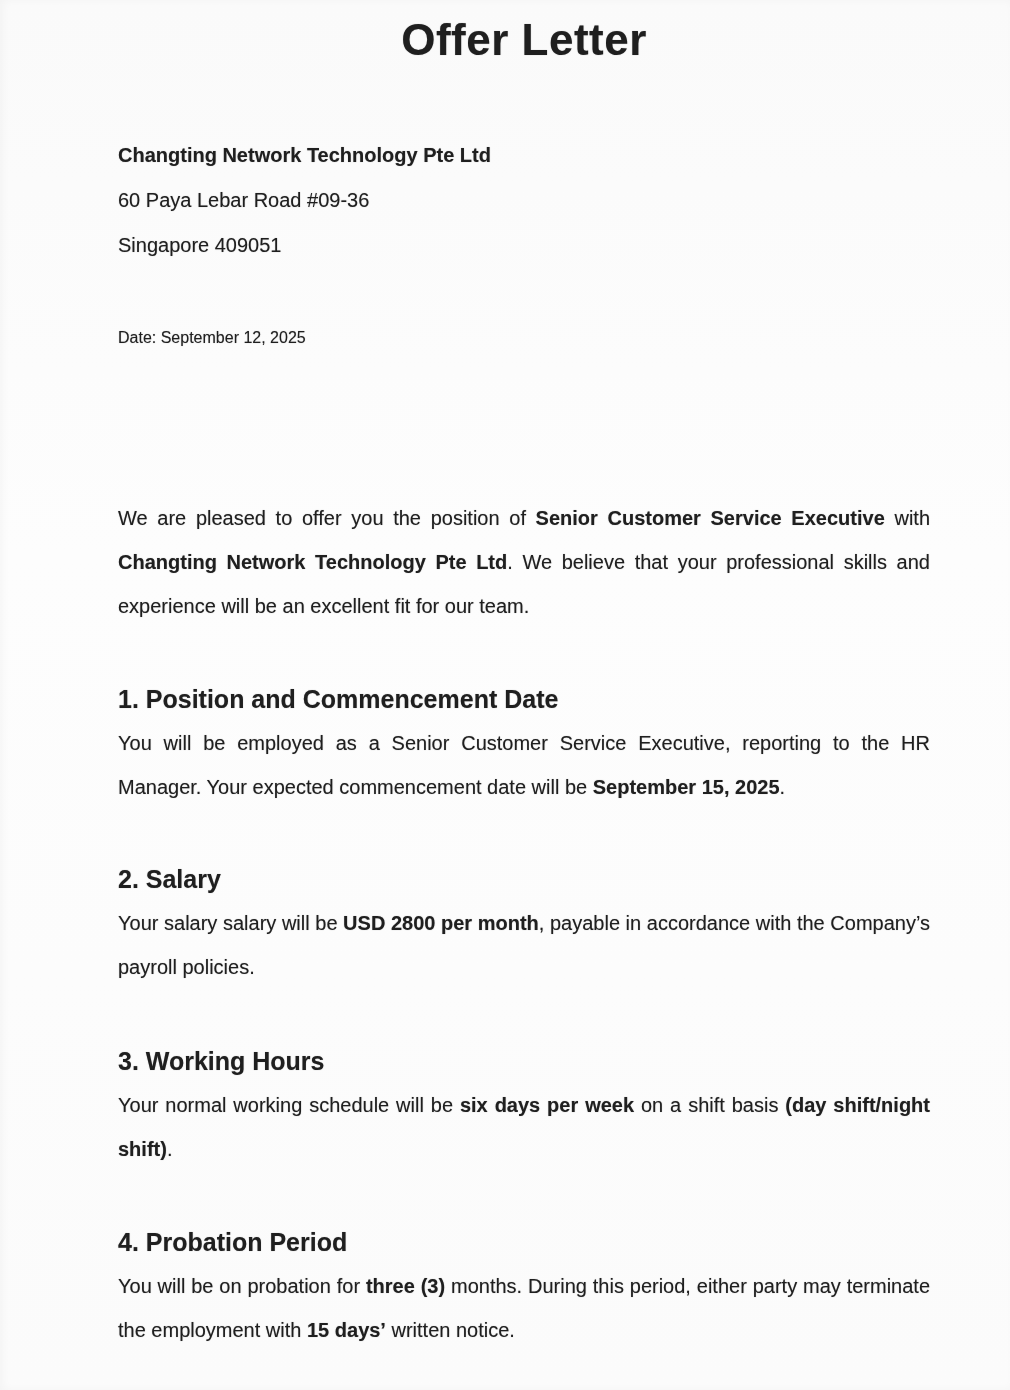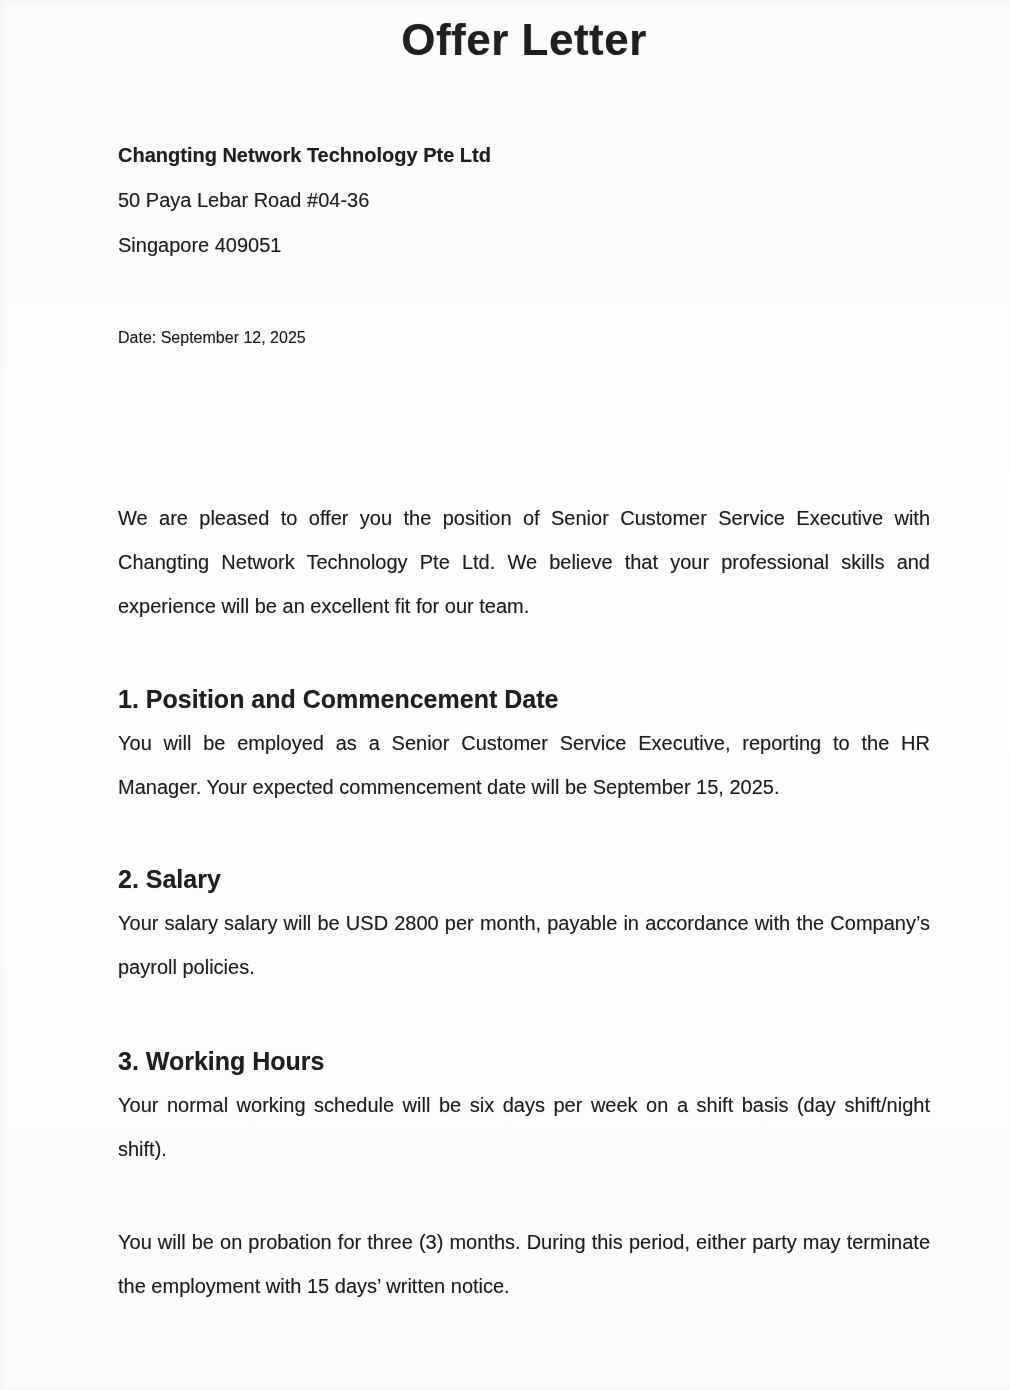--- a/index.html
+++ b/index.html
@@ -57,32 +57,32 @@
   .intro { margin-top: 136px; }
   .section { margin-top: 49px; }
   .section.s2 { margin-top: 48px; }
   .section.s3 { margin-top: 50px; }
   .heading {
     margin: 0;
     font-size: 25px;
     line-height: 44px;
     font-weight: 700;
   }
-  b { font-weight: 400; margin-top: 44px; }
+  b { font-weight: 700; margin-top: 44px; }
 </style>
 </head>
 <body>
 
 <div class="page">
 
   <h1 class="title">Offer Letter</h1>
 
   <div class="address-block">
     <p class="addr company">Changting Network Technology Pte Ltd</p>
-    <p class="addr">50 Paya Lebar Road #04-36</p>
+    <p class="addr">60 Paya Lebar Road #09-36</p>
     <p class="addr">Singapore 409051</p>
   </div>
 
   <p class="date-line">Date: September 12, 2025</p>
 
   <p class="para intro"><span>We are pleased to offer you the position of </span><b>Senior Customer Service Executive</b><span> with </span><b>Changting Network Technology Pte Ltd</b><span>. We believe that your professional skills and experience will be an excellent fit for our team.</span></p>
 
   <section class="section s1">
     <h2 class="heading">1. Position and Commencement Date</h2>
     <p class="para"><span>You will be employed as a Senior Customer Service Executive, reporting to the HR Manager. Your expected commencement date will be </span><b>September 15, 2025</b><span>.</span></p>
@@ -92,16 +92,17 @@
     <h2 class="heading">2. Salary</h2>
     <p class="para"><span>Your salary salary will be </span><b>USD 2800 per month</b><span>, payable in accordance with the Company’s payroll policies.</span></p>
   </section>
 
   <section class="section s3">
     <h2 class="heading">3. Working Hours</h2>
     <p class="para"><span>Your normal working schedule will be </span><b>six days per week</b><span> on a shift basis </span><b>(day shift/night shift)</b><span>.</span></p>
   </section>
 
   <section class="section s4">
+    <h2 class="heading">4. Probation Period</h2>
     <p class="para"><span>You will be on probation for </span><b>three (3)</b><span> months. During this period, either party may terminate the employment with </span><b>15 days’</b><span> written notice.</span></p>
   </section>
 
 </div>
 
 </body></html>

